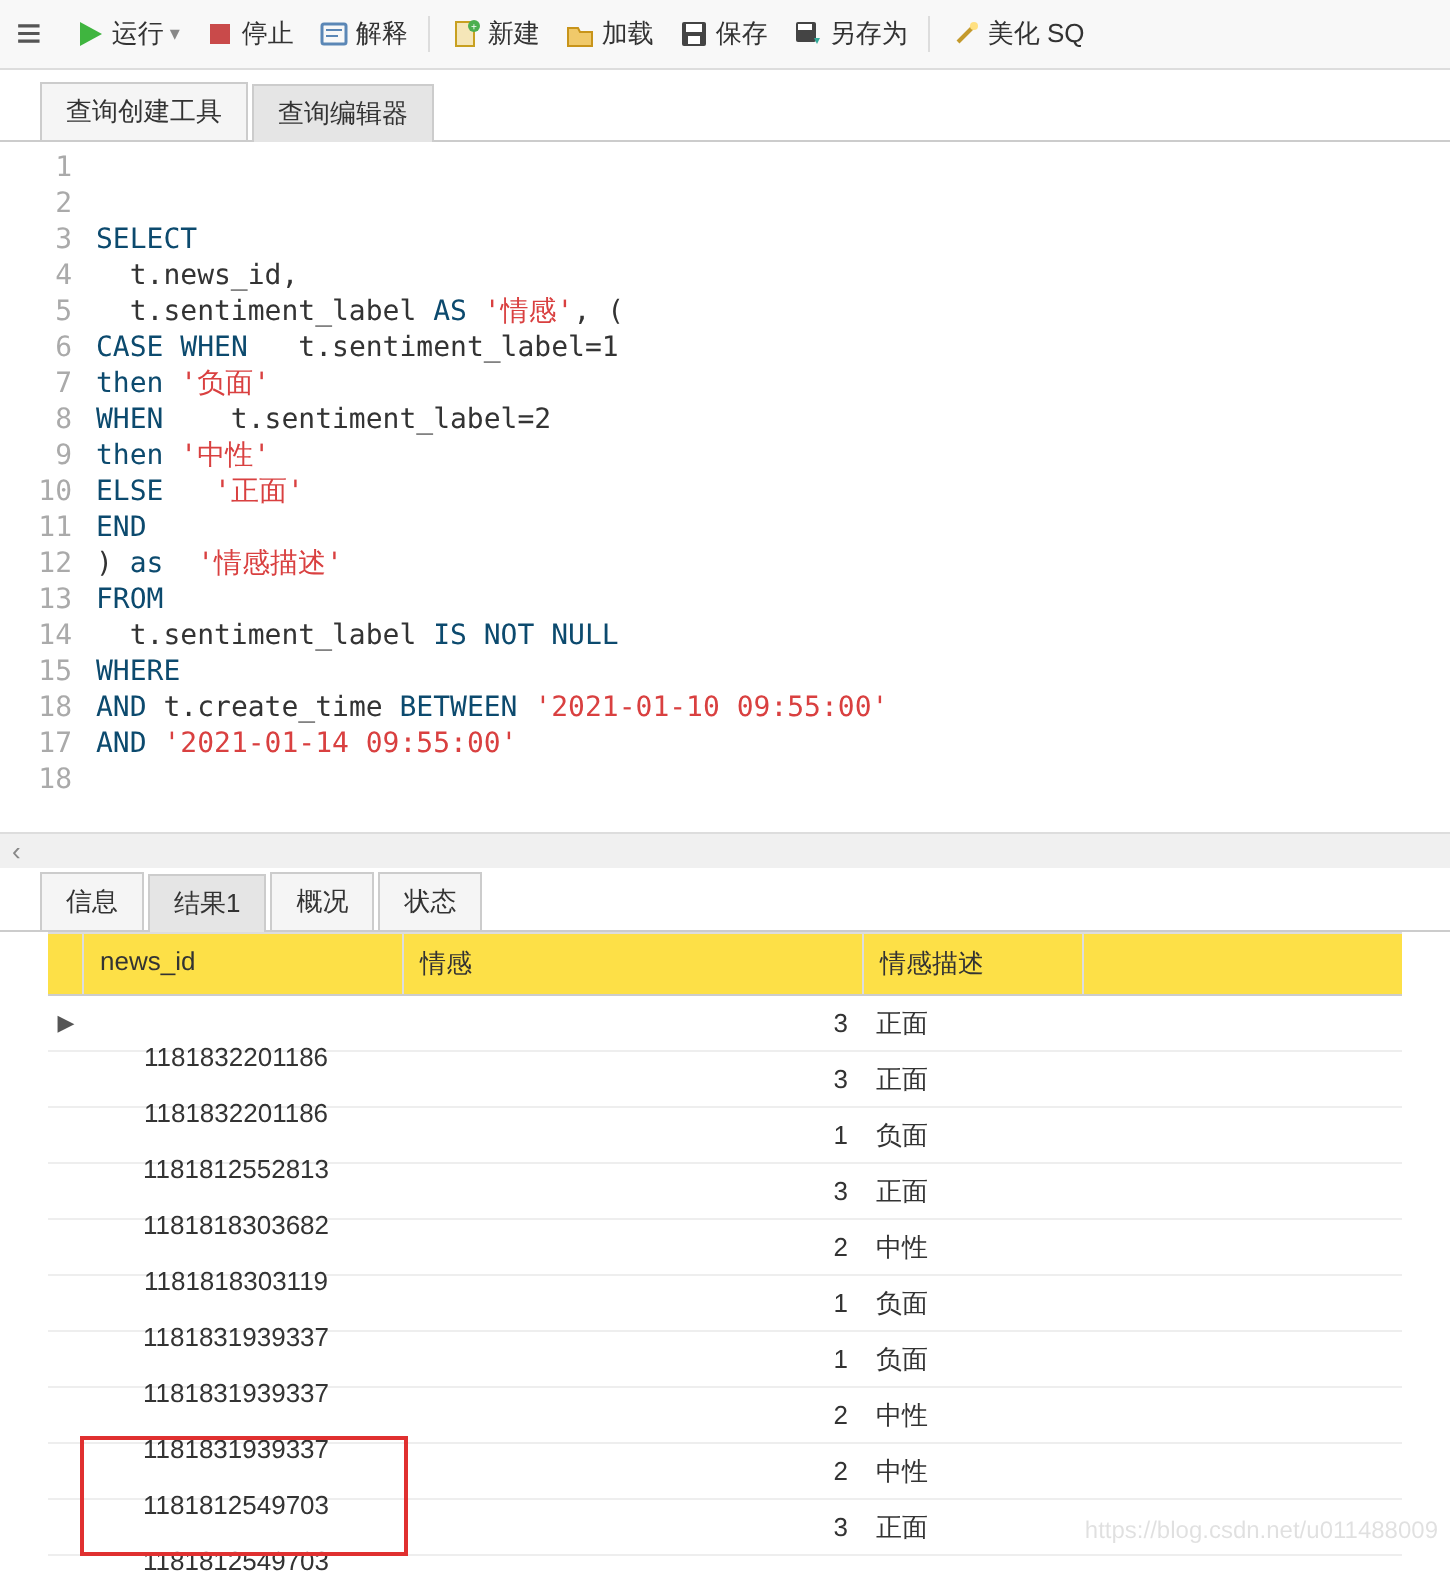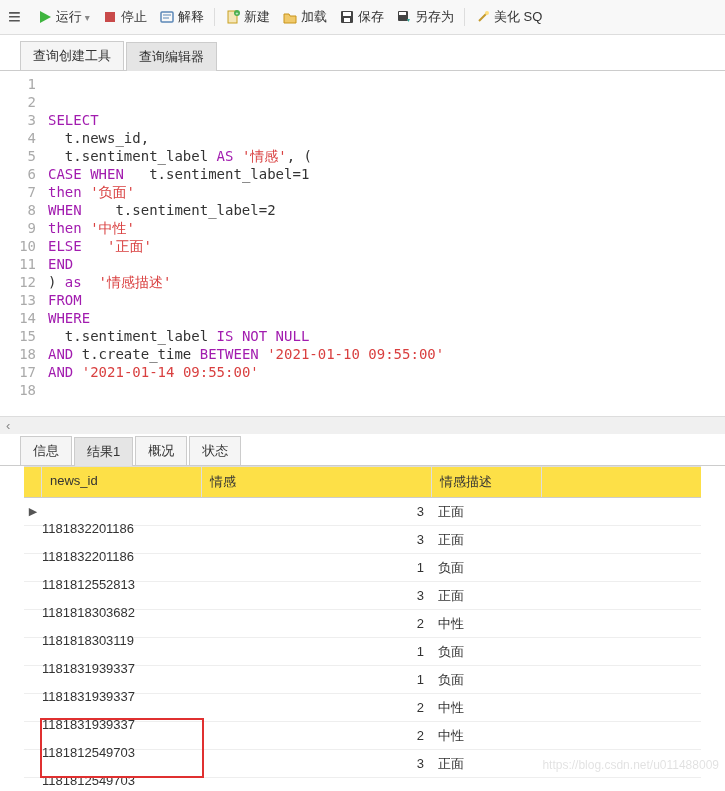--- a/index.html
+++ b/index.html
@@ -9,34 +9,34 @@
 .toolbar .sep { width: 1px; height: 18px; background: #ddd; margin: 0 2px; }
 .hamburger { font-size: 22px; color: #555; padding-right: 8px; }
 .ico { width: 16px; height: 16px; display: inline-block; }
 .tabs { display: flex; padding: 4px 20px 0; border-bottom: 1px solid #ccc; gap: 2px; margin-top: 2px; }
 .tab { padding: 5px 12px; border: 1px solid #ccc; border-bottom: none; background: #f5f5f5; font-size: 13px; cursor: pointer; }
 .tab.active { background: #e5e5e5; position: relative; top: 1px; }
 .editor { display: flex; font-family: Consolas, Menlo, monospace; font-size: 14px; padding: 4px 0; height: 345px; overflow: hidden; }
 .gutter { width: 48px; text-align: right; color: #aaa; padding-right: 12px; user-select: none; }
 .gutter div, .code-line { height: 18px; line-height: 18px; white-space: pre; }
 .code { flex: 1; }
-.kw { color: #a21caf; }
+.kw { color: #0c4a6e; }
 .str { color: #d94040; }
 .hscroll { height: 18px; border-top: 1px solid #ddd; background: #f0f0f0; display:flex; align-items:center; padding-left:6px; color:#888;}
 .result-tabs { display: flex; padding: 2px 20px 0; border-bottom: 1px solid #ccc; gap: 2px; }
 .result-grid { padding: 0 24px; }
 .grid-header { display: flex; background: #fde047; border-top: 1px solid #ddd; border-bottom: 1px solid #ccc; }
 .grid-header .cell { padding: 6px 8px; font-size: 13px; border-right: 1px solid #ddd; }
 .rowmark { width: 18px; border-right: 1px solid #ddd; }
 .col-news { width: 160px; text-align: left; padding-left: 6px; }
 .col-sent { width: 230px; text-align: left; }
 .col-desc { width: 110px; text-align: left; }
 .grid-body .row { display: flex; border-bottom: 1px solid #eee; height: 28px; align-items: center; }
 .grid-body .rm { width: 18px; text-align: center; color: #555; font-size: 11px; }
-.grid-body .c1 { width: 160px; text-align: left; padding-right: 8px; font-size: 13px; margin-top: 33px; }
+.grid-body .c1 { width: 160px; text-align: center; padding-right: 8px; font-size: 13px; margin-top: 33px; }
 .grid-body .c2 { width: 230px; text-align: right; padding-right: 8px; font-size: 13px; }
 .grid-body .c3 { width: 110px; text-align: left; padding-left: 6px; font-size: 13px; }
 .hl-box { position: absolute; border: 2px solid #e03030; }
 .watermark { position: absolute; right: 6px; bottom: 6px; color: rgba(0,0,0,0.12); font-size: 12px; }
 .result-wrap { position: relative; }
 </style>
 </head>
 <body>
 
 <div class="toolbar">
@@ -136,22 +136,22 @@
       <div class="code-line">  t.news_id,</div>
       <div class="code-line">  t.sentiment_label <span class="kw">AS</span> <span class="str">'情感'</span>, (</div>
       <div class="code-line"><span class="kw">CASE</span> <span class="kw">WHEN</span>   t.sentiment_label=1</div>
       <div class="code-line"><span class="kw">then</span> <span class="str">'负面'</span></div>
       <div class="code-line"><span class="kw">WHEN</span>    t.sentiment_label=2</div>
       <div class="code-line"><span class="kw">then</span> <span class="str">'中性'</span></div>
       <div class="code-line"><span class="kw">ELSE</span>   <span class="str">'正面'</span></div>
       <div class="code-line"><span class="kw">END</span></div>
       <div class="code-line">) <span class="kw">as</span>  <span class="str">'情感描述'</span></div>
       <div class="code-line"><span class="kw">FROM</span></div>
+      <div class="code-line">  t.sentiment_label <span class="kw">IS</span> <span class="kw">NOT</span> <span class="kw">NULL</span></div>
       <div class="code-line"><span class="kw">WHERE</span></div>
-      <div class="code-line">  t.sentiment_label <span class="kw">IS</span> <span class="kw">NOT</span> <span class="kw">NULL</span></div>
       <div class="code-line"><span class="kw">AND</span> t.create_time <span class="kw">BETWEEN</span> <span class="str">'2021-01-10 09:55:00'</span></div>
       <div class="code-line"><span class="kw">AND</span> <span class="str">'2021-01-14 09:55:00'</span></div>
     </div>
 </div>
 <div class="hscroll">‹</div>
 
 <div class="result-tabs">
   <div class="tab">信息</div>
   <div class="tab active">结果1</div>
   <div class="tab">概况</div>

